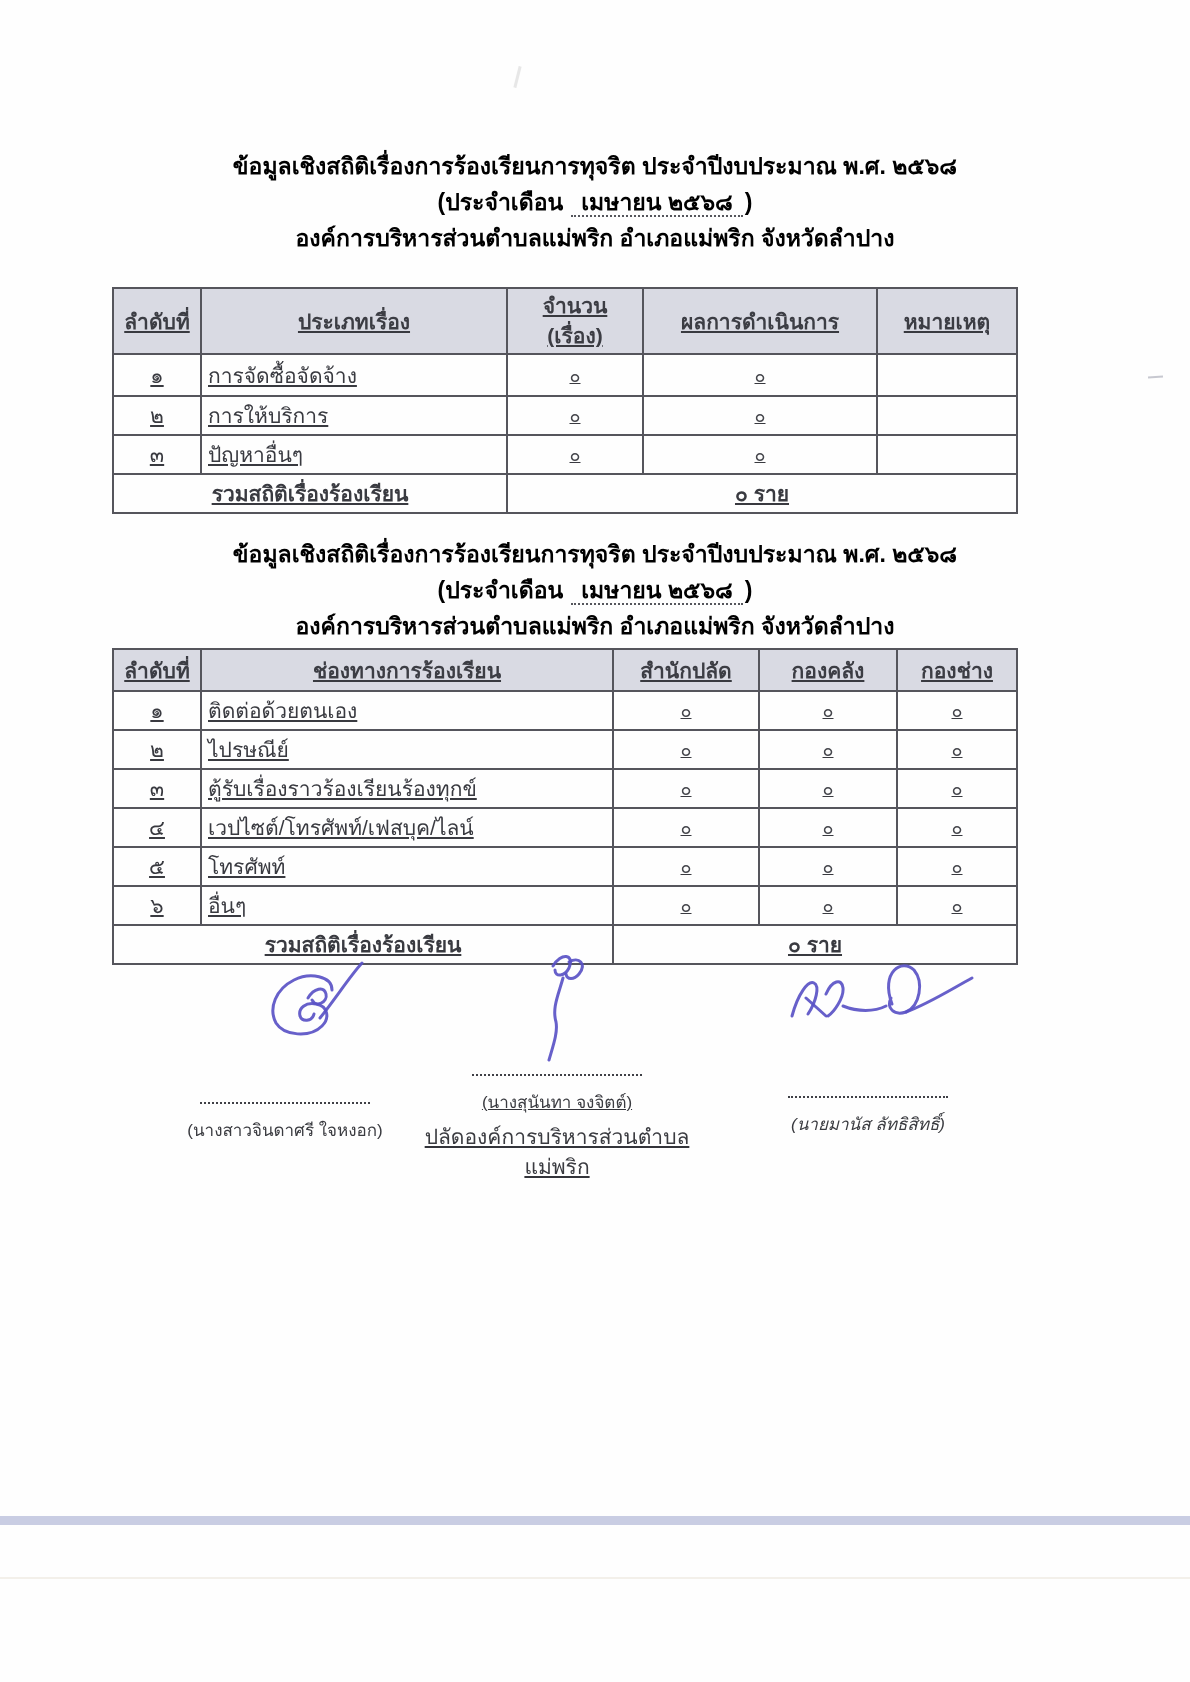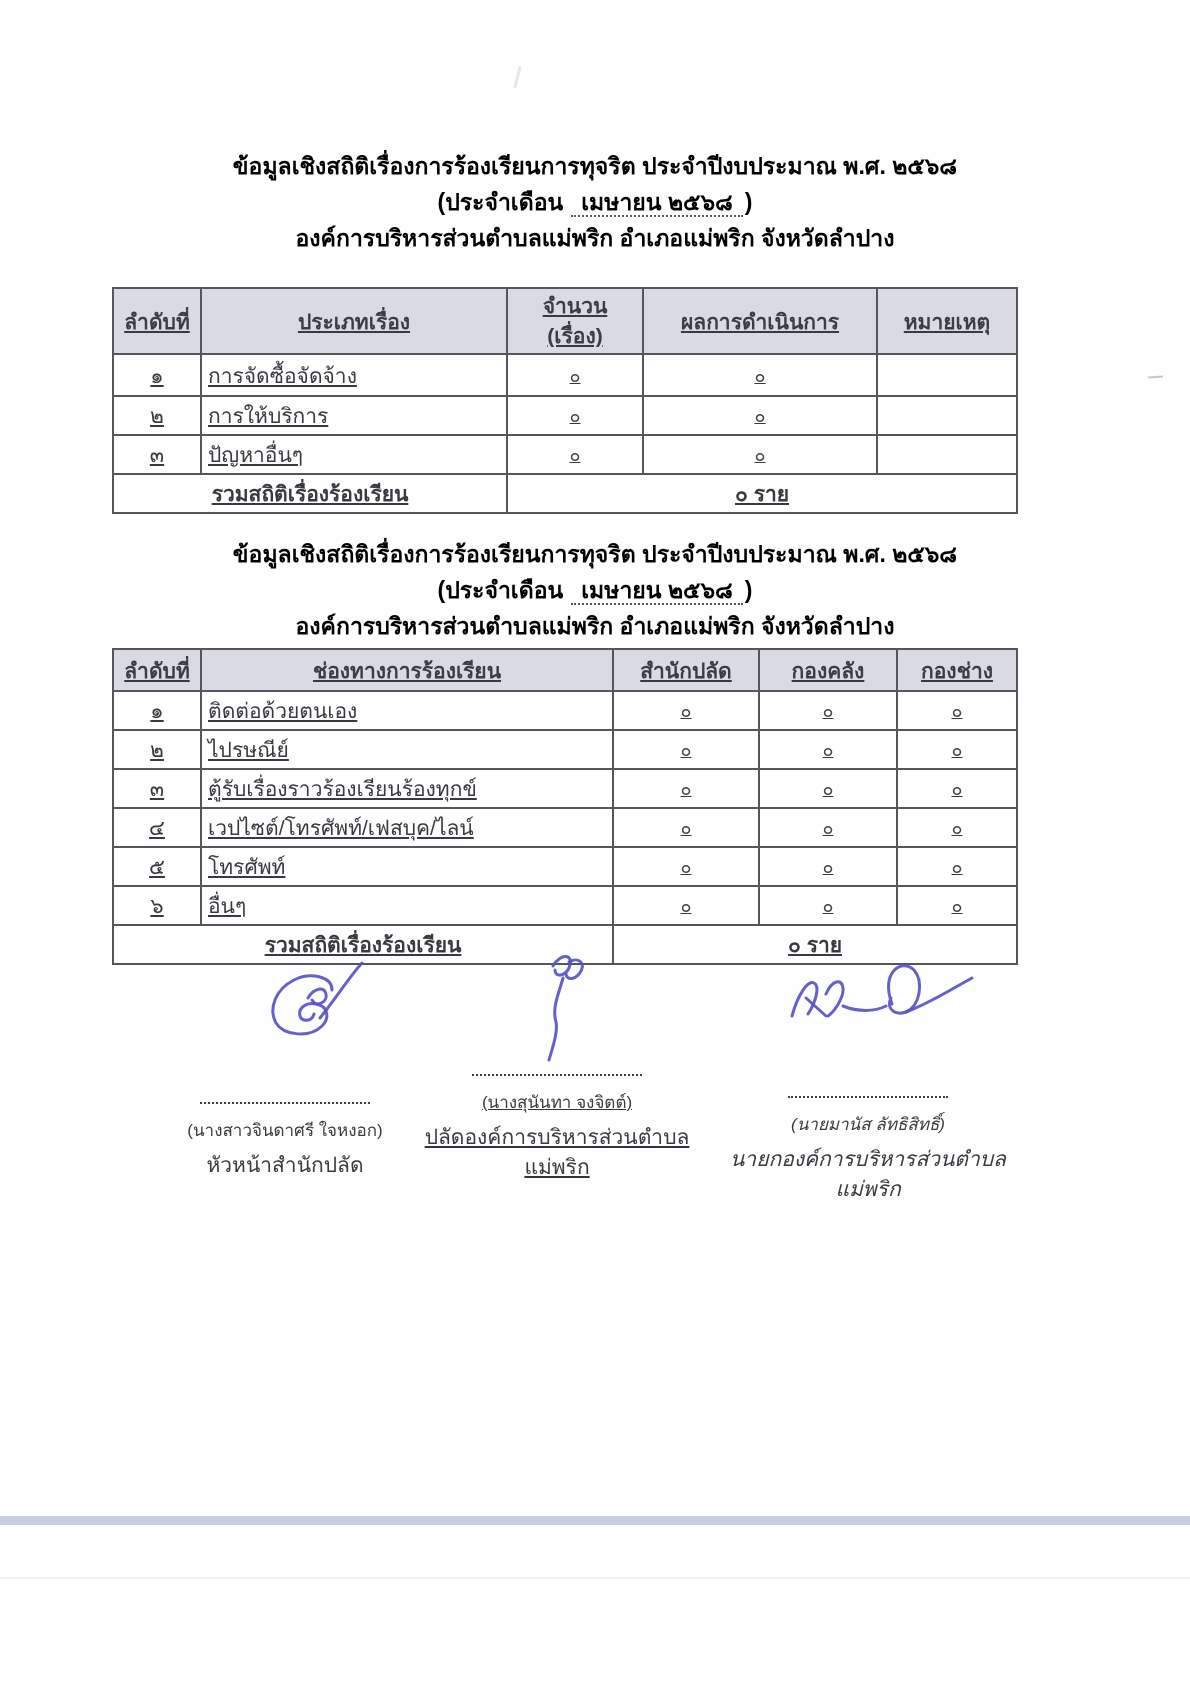--- a/index.html
+++ b/index.html
@@ -189,21 +189,20 @@
     </table>
 
   <svg class="sig-svg" style="left:248px;top:958px;" width="135" height="100" viewBox="0 0 135 100">
     <path d="M72 60 C 88 40, 102 18, 114 5"></path>
     <path d="M84 32 C 84 18, 62 14, 46 22 C 28 31, 20 50, 28 65 C 36 78, 62 80, 74 68 C 82 60, 80 48, 68 46 C 58 44, 50 50, 52 58 C 54 64, 64 64, 66 56"></path>
     <path d="M60 40 C 66 30, 76 28, 78 36 C 80 44, 68 50, 64 42"></path>
   </svg>
   <div class="sig-block" style="left:145px;top:1090px;width:280px;">
     <span class="sig-line" style="width:170px;"></span>
     <div class="sig-name">(นางสาวจินดาศรี ใจหงอก)</div>
-    <div class="sig-title">หัวหน้าสำนักปลัด</div>
   </div>
 
   <svg class="sig-svg" style="left:525px;top:948px;" width="70" height="130" viewBox="0 0 70 130">
     <path d="M28 18 C 36 4, 50 6, 44 20 C 40 28, 30 30, 30 22"></path>
     <path d="M44 14 C 54 8, 62 16, 54 26 C 49 32, 42 32, 41 26"></path>
     <path d="M38 30 C 33 48, 27 60, 31 74 C 33 84, 28 98, 24 112"></path>
   </svg>
   <div class="sig-block" style="left:417px;top:1062px;width:280px;text-decoration:underline;">
     <span class="sig-line" style="width:170px;"></span>
     <div class="sig-name">(นางสุนันทา จงจิตต์)</div>
@@ -214,19 +213,18 @@
     <path d="M12 64 C 18 42, 28 28, 34 31 C 40 34, 36 50, 28 62"></path>
     <path d="M26 46 L 46 64"></path>
     <path d="M46 42 C 52 28, 62 26, 63 36 C 64 46, 54 60, 48 64"></path>
     <path d="M63 54 C 78 60, 94 60, 106 54"></path>
     <path d="M112 52 C 100 20, 122 6, 134 18 C 144 30, 140 54, 126 60 C 114 64, 106 56, 111 46"></path>
     <path d="M126 60 C 148 52, 170 38, 192 26"></path>
   </svg>
   <div class="sig-block" style="left:718px;top:1084px;width:300px;font-style:italic;">
     <span class="sig-line" style="width:160px;"></span>
     <div class="sig-name">(นายมานัส  ลัทธิสิทธิ์)</div>
-    <div class="sig-title">นายกองค์การบริหารส่วนตำบลแม่พริก</div>
   </div>
 
   <div class="bottom-band"></div>
   <div class="faint-line"></div>
 
 </div>
 
 </body></html>

